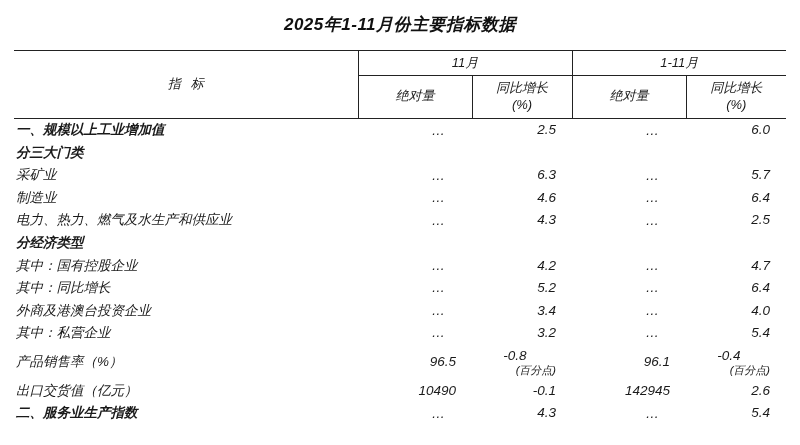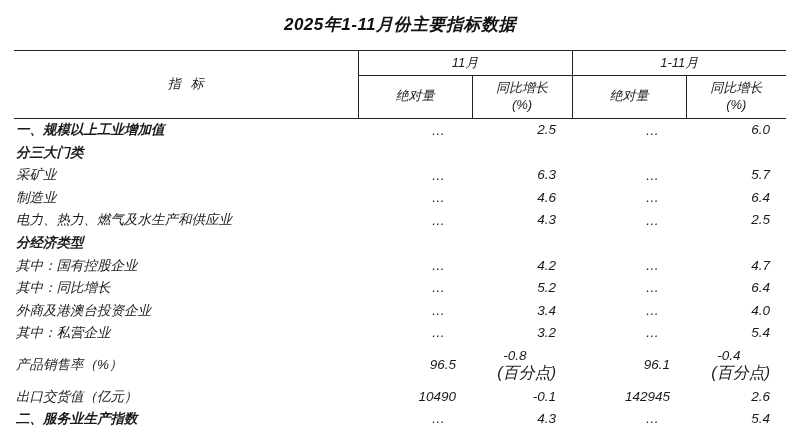--- a/index.html
+++ b/index.html
@@ -88,21 +88,21 @@
     padding: 2.5px 26px 2.5px 2px;
     font-size: 13.5px;
     letter-spacing: 1px;
     color: #222;
   }
   .bold { font-weight: bold; }
   .ind1 { padding-left: 14px; }
   .ind3 { padding-left: 56px; margin-left: 18px; }
   .sub-note {
     display: block;
-    font-size: 16px;
+    font-size: 11px;
     line-height: 1.15;
     text-align: right;
     padding-right: 0px;
   }
   .cellwrap {
     display: block;
     text-align: center;
   }
   tr.clip-last td {
     padding-bottom: 0;

